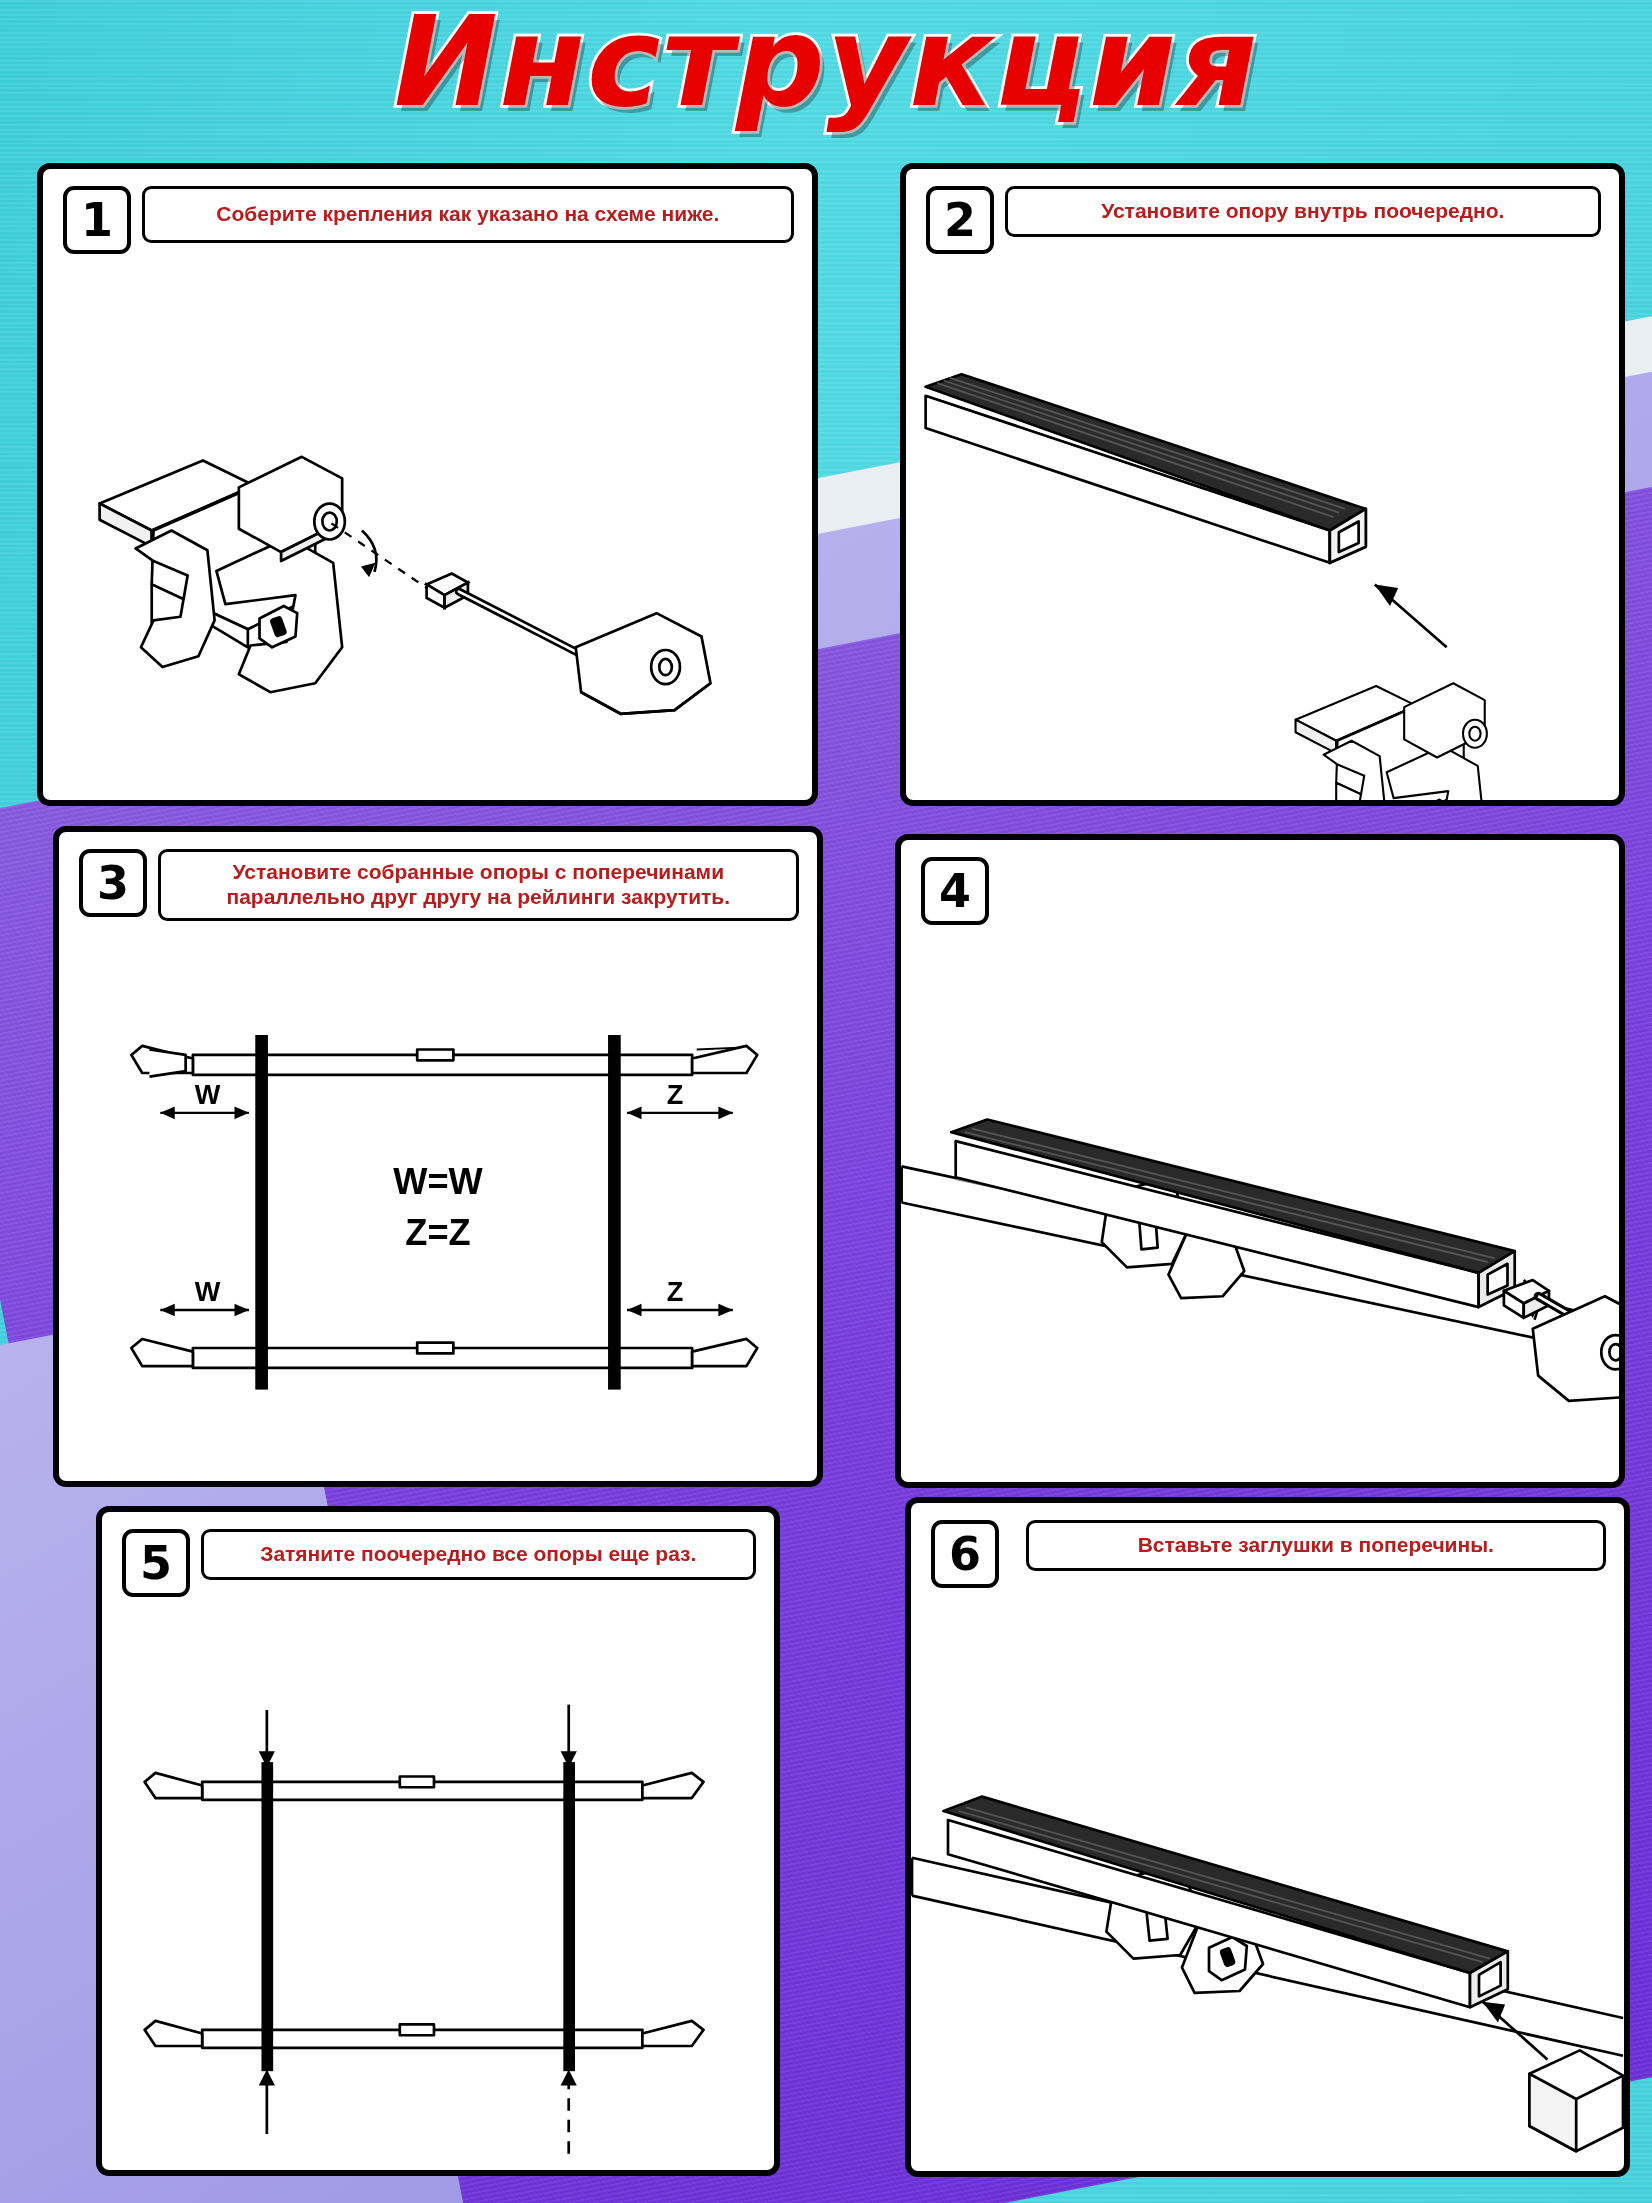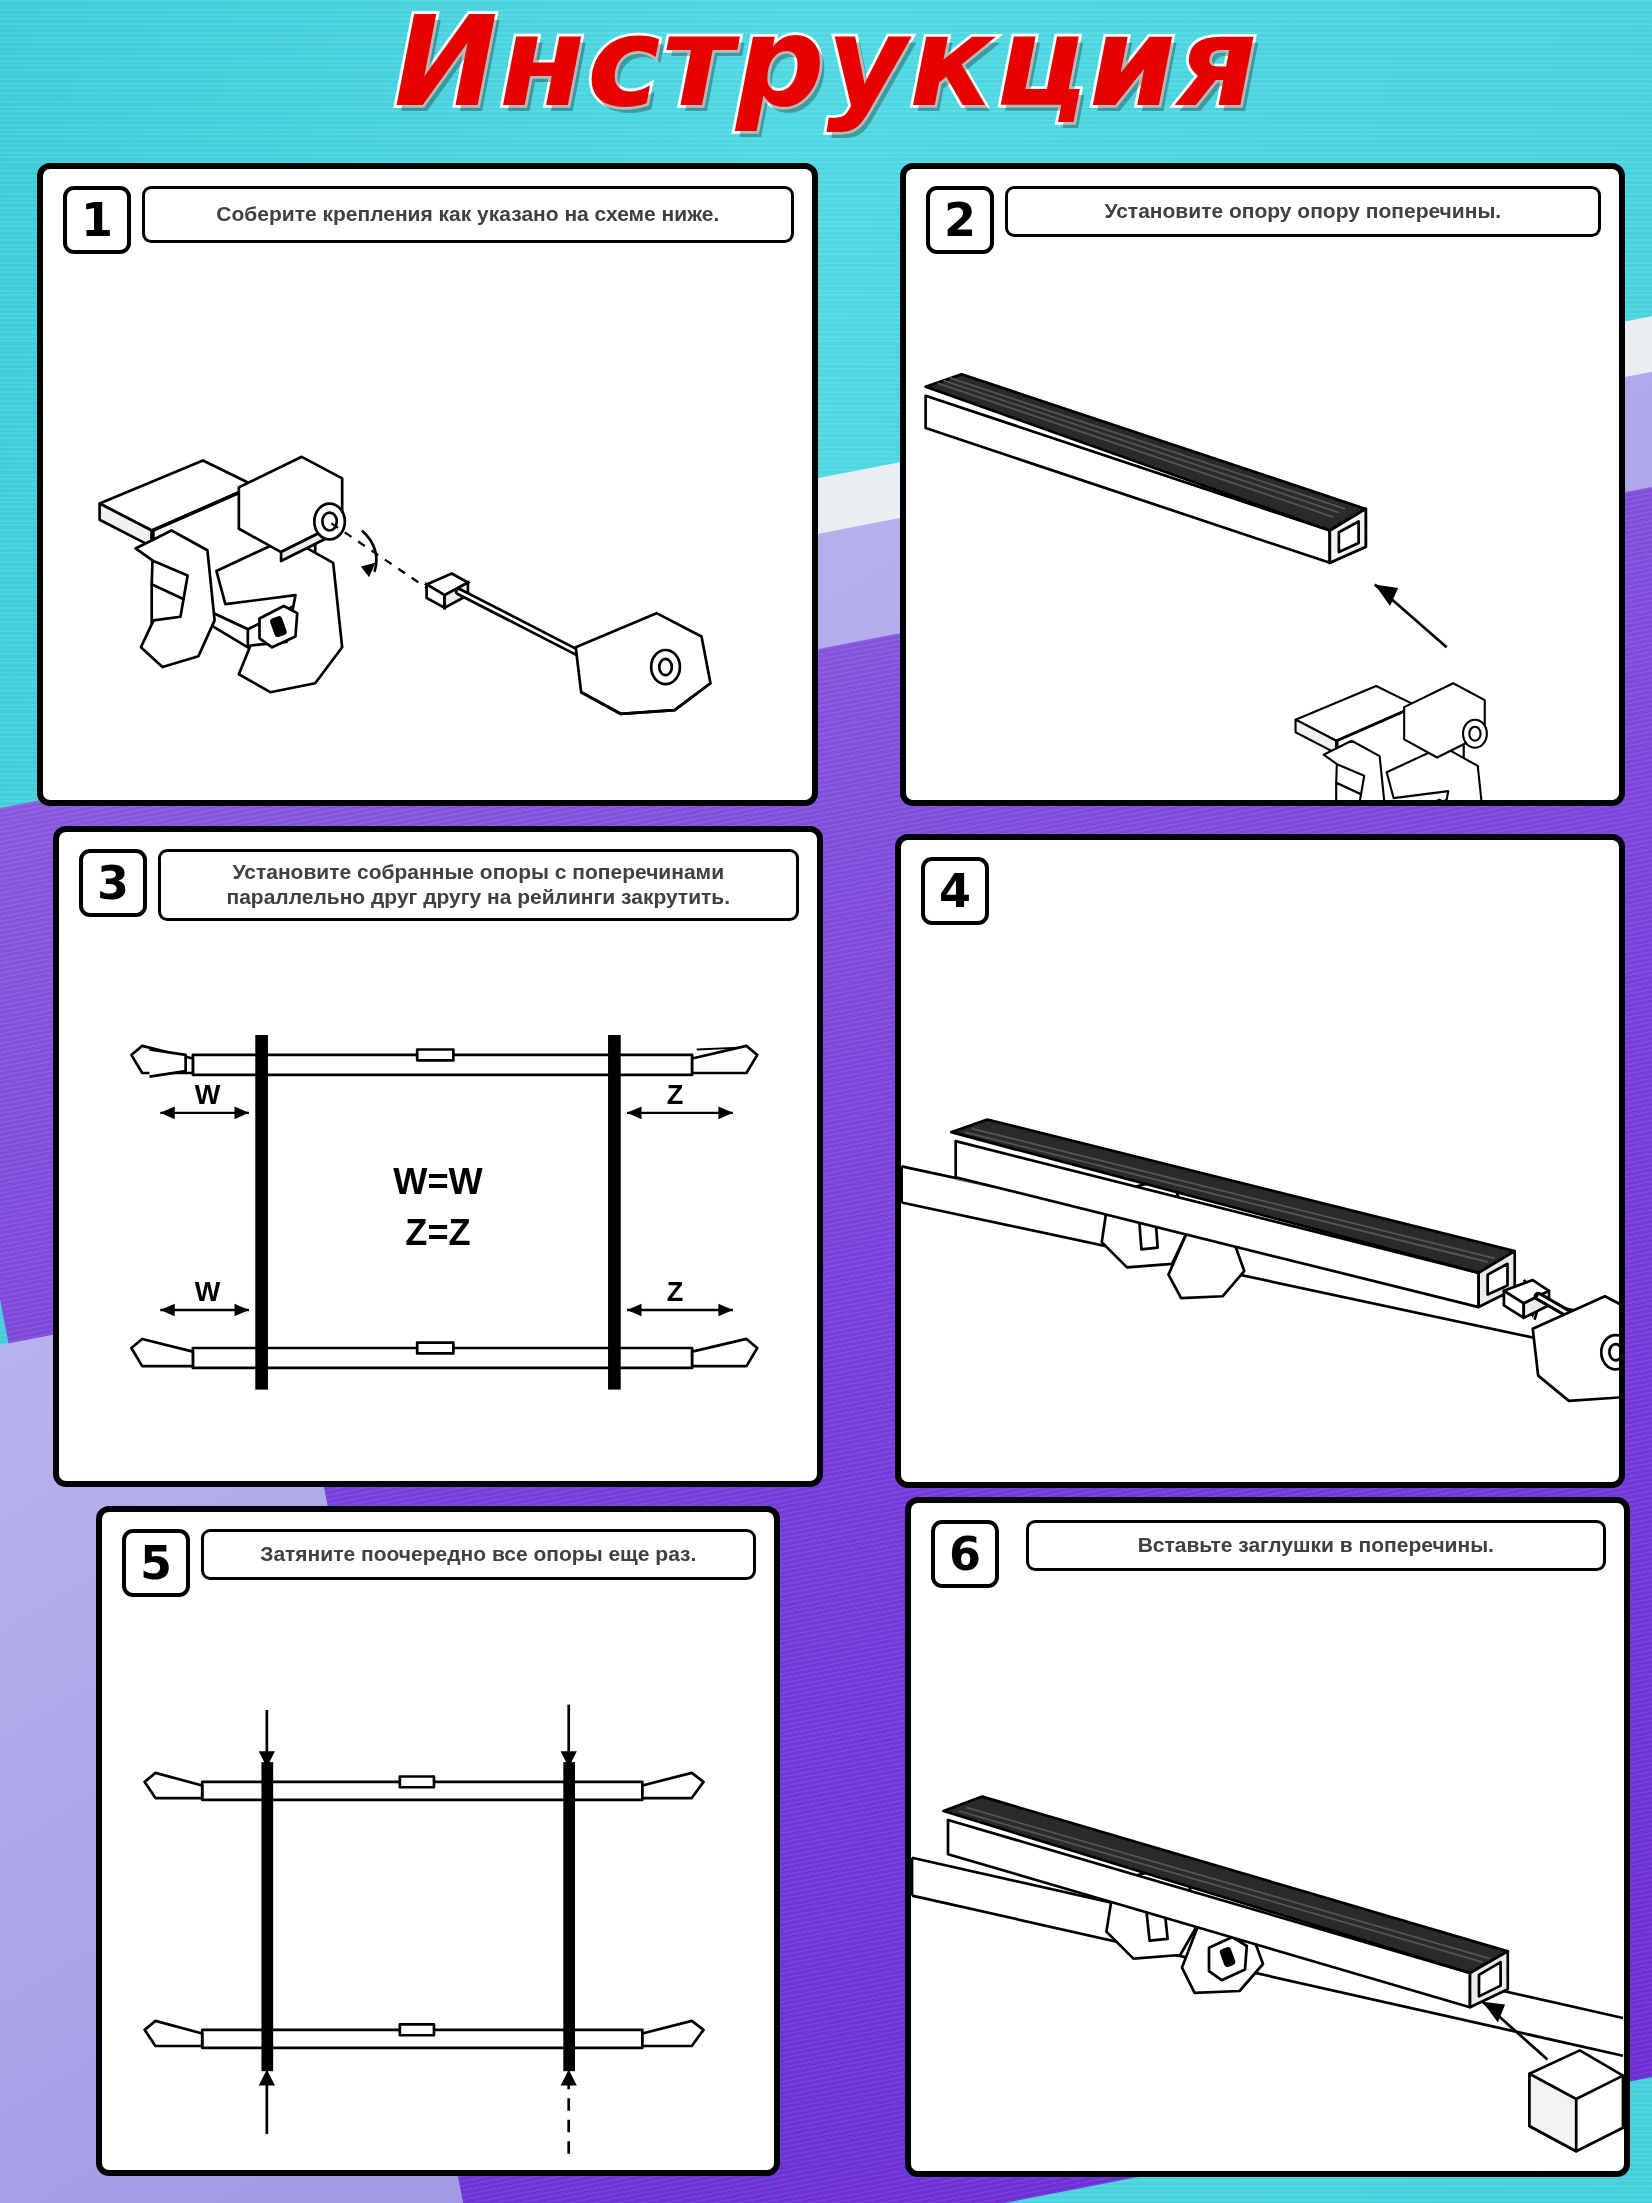--- a/index.html
+++ b/index.html
@@ -132,21 +132,21 @@
     border: 3.7px solid #000;
     border-radius: 9.2px;
     box-sizing: border-box;
     display: flex;
     align-items: center;
     justify-content: center;
     text-align: center;
     padding: 5.5px 13px;
     font-size: 21px;
     font-weight: 700;
-    color: #404040;
+    color: #b91c1c;
     line-height: 1.18;
     background: #fff;
   }
   .art {
     position: absolute;
     left: 0;
     right: 0;
     bottom: 0;
     top: 92px;
   }
@@ -222,21 +222,21 @@
         <ellipse cx="690" cy="452" rx="16" ry="19" fill="#fff"></ellipse>
         <ellipse cx="690" cy="452" rx="7" ry="9" fill="#fff"></ellipse>
         <path d="M596 480 L640 504 L700 500 L740 470" fill="none"></path>
       </g>
     </svg>
   </div>
 </div>
 
 <div class="panel" style="left:900px; top:163px; width:725px; height:643px;">
   <div class="badge">2</div>
-  <div class="caption" style="height:51px;">Установите опору опору поперечины.</div>
+  <div class="caption" style="height:51px;">Установите опору внутрь поочередно.</div>
   <div class="art">
     <svg viewBox="0 0 790 600" preserveAspectRatio="xMidYMid meet" fill="none" stroke="#000" stroke-width="3">
 
       <g stroke-linejoin="round">
         <path d="M20 150 L470 300 L470 336 L20 186 Z" fill="#fff"></path>
         <path d="M20 150 L470 300" stroke-width="2"></path>
 
         <path d="M20 140 L60 126 L510 276 L470 300 Z" fill="#2a2a2a" stroke="#000"></path>
         <g stroke="#555" stroke-width="2">
           <path d="M40 133 L480 280"></path>

